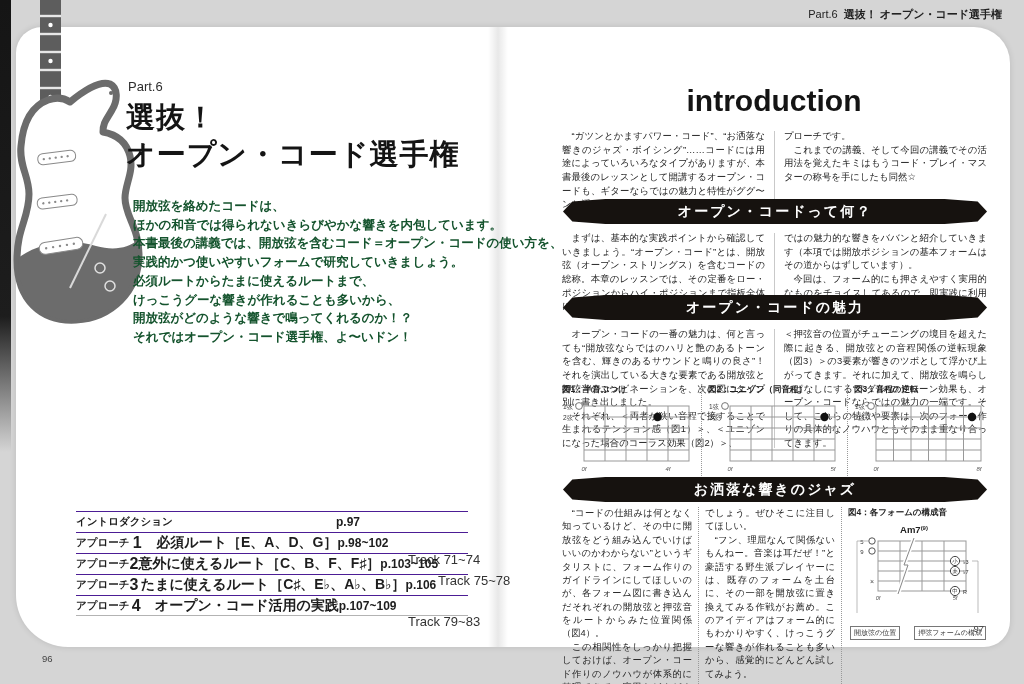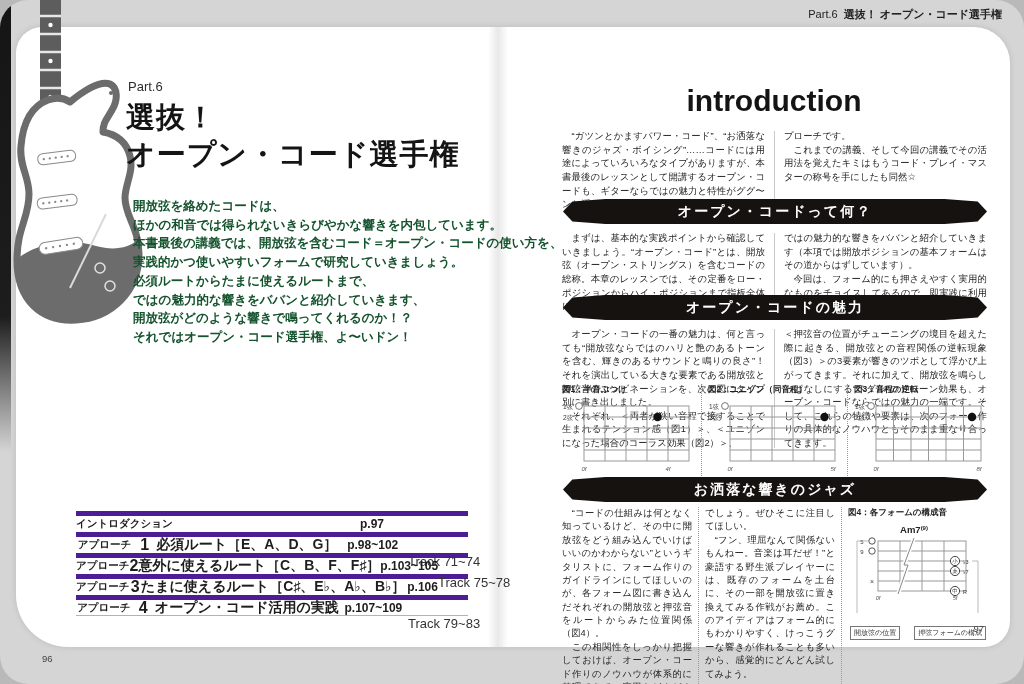--- a/index.html
+++ b/index.html
@@ -1,35 +1,35 @@
 <!DOCTYPE html>
 <html><head>
 <meta charset="utf-8">
 <style>
   html,body{margin:0;padding:0;background:#b9b9b9;}
   *{box-sizing:border-box;}
   .canvas{position:relative;width:1024px;height:684px;background:#d5d5d5;overflow:hidden;
-          font-family:"Liberation Sans","DejaVu Sans",sans-serif;color:#1d1d1d;border-radius:28px;}
+          font-family:"Liberation Sans","DejaVu Sans",sans-serif;color:#1d1d1d;}
   .spread{position:absolute;left:16px;top:27px;width:994px;height:620px;background:#ffffff;
           border-radius:26px 36px 26px 52px;box-shadow:0 0 6px rgba(0,0,0,0.12);}
   .edge-strip{position:absolute;left:0;top:0;width:11px;height:452px;
           background:linear-gradient(180deg,#151515 0%,#1d1d1d 70%,rgba(40,40,40,0) 100%);}
   .spine{position:absolute;left:488px;top:27px;width:20px;height:620px;
           background:linear-gradient(90deg,rgba(0,0,0,0) 0%,rgba(0,0,0,0.09) 50%,rgba(0,0,0,0) 100%);}
   .hdr{position:absolute;top:7px;right:22px;font-size:11px;color:#222;}
   .hdr .t{font-weight:bold;margin-left:6px;}
   .pagenum{position:absolute;font-size:9.5px;color:#444;}
   #p96{left:42px;top:653px;} #p97{right:40px;top:623px;margin-left:48px;}
 
   
   .part-label{position:absolute;left:128px;top:79px;font-size:13px;color:#2d2d2d;}
   .big-title{position:absolute;left:126px;top:99px;font-size:29px;font-weight:900;line-height:37px;color:#141414;letter-spacing:1px;}
   .lead{position:absolute;left:133px;top:197px;font-size:12.5px;font-weight:bold;line-height:18.7px;color:#14532d;}
   .toc{position:absolute;left:76px;top:511px;width:392px;}
-  .toc-row{display:flex;align-items:center;height:21px;border-top:5px solid #4c1d95;white-space:nowrap;text-align:center;}
+  .toc-row{display:flex;align-items:center;height:21px;border-top:1px solid #4c1d95;white-space:nowrap;}
   .toc-row:last-child{border-bottom:1px solid #b3b3b3;}
   .toc-label{width:58px;font-weight:bold;font-size:10.5px;}
   .toc-num{width:24px;font-weight:bold;font-size:16px;}
   .toc-title{flex:1;font-weight:bold;font-size:14px;}
   .toc-pages{width:72px;font-weight:bold;font-size:12px;}
   .toc-track{width:60px;font-size:13px;color:#333;margin-top:32px;}
 
   
   .intro-title{position:absolute;left:560px;top:84px;width:428px;text-align:center;
                font-size:30px;font-weight:800;color:#141414;}
@@ -126,21 +126,21 @@
     <div>選抜！</div>
     <div>オープン・コード選手権</div>
   </div>
 
   <div class="lead">
     <div>開放弦を絡めたコードは、</div>
     <div>ほかの和音では得られないきらびやかな響きを内包しています。</div>
     <div>本書最後の講義では、開放弦を含むコード＝オープン・コードの使い方を、</div>
     <div>実践的かつ使いやすいフォームで研究していきましょう。</div>
     <div>必須ルートからたまに使えるルートまで、</div>
-    <div>ではの魅力的な響きをババンと紹介していきます、</div>
+    <div>けっこうグーな響きが作れることも多いから、</div>
     <div>開放弦がどのような響きで鳴ってくれるのか！？</div>
     <div>それではオープン・コード選手権、よ〜いドン！</div>
   </div>
 
   <div class="toc">
     <div class="toc-row">
       <span class="toc-label">イントロダクション</span>
       <span class="toc-num"></span>
       <span class="toc-title"></span>
       <span class="toc-pages">p.97</span>

